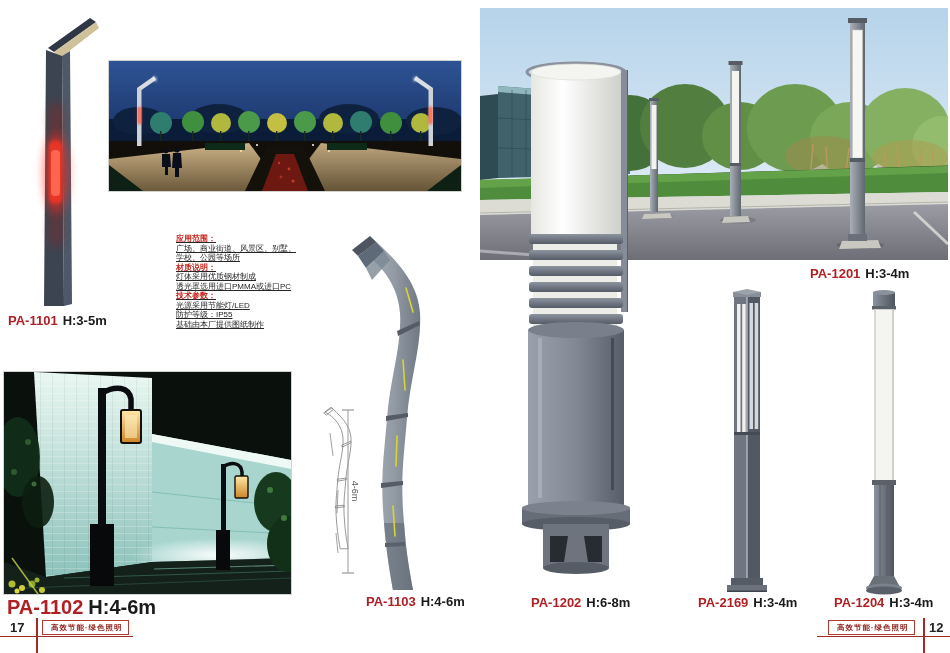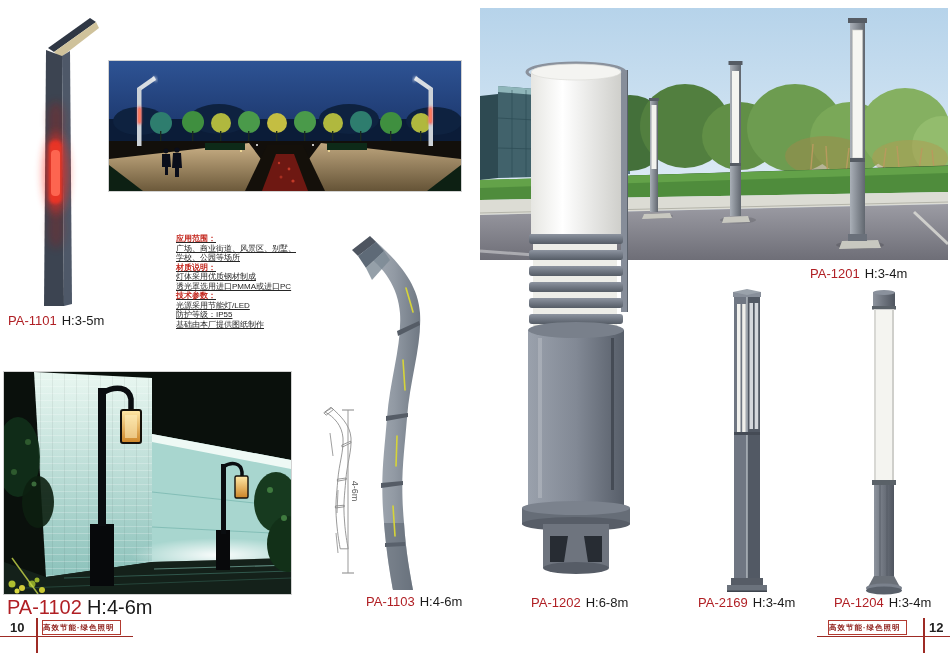--- a/index.html
+++ b/index.html
@@ -1,26 +1,26 @@
 <!DOCTYPE html>
 <html><head>
 <meta charset="utf-8">
 <style>
   html,body{margin:0;padding:0;background:#ffffff;}
   #page{position:relative;width:950px;height:653px;background:#ffffff;overflow:hidden;
         font-family:"Liberation Sans",sans-serif;}
   #page svg{position:absolute;display:block;}
   .photo{border:1px solid #d2d2d2;}
-  .plabel{position:absolute;font-weight:normal;font-size:13px;color:#1a1a1a;white-space:nowrap;}
+  .plabel{position:absolute;font-weight:bold;font-size:13px;color:#1a1a1a;white-space:nowrap;}
   .plabel.big{font-size:20px;}
   .plabel .pid{color:#b01f24;margin-right:5px;}
   .info{position:absolute;left:176px;top:234px;width:140px;font-size:8px;line-height:9.5px;color:#262626;text-decoration:underline;}
   .info .ih{color:#c4281f;font-weight:bold;}
   .footer-num{position:absolute;top:620px;font-size:13px;font-weight:bold;color:#222;}
-  .footer-box{position:absolute;top:620px;height:12px;padding:1px 5px 0 0;border:1px solid #b23a30;
+  .footer-box{position:absolute;top:620px;height:12px;padding:1px 5px 0 8px;border:1px solid #b23a30;
               color:#8e1f1a;font-size:7.5px;font-weight:bold;letter-spacing:1px;line-height:11px;}
   .footer-vline{position:absolute;top:618px;width:2px;height:35px;background:#9e2b25;}
   .footer-hline{position:absolute;top:636px;height:1px;background:#9e2b25;}
 </style>
 </head>
 <body>
 
 <div id="page">
 
   <svg style="left:2px;top:18px" width="110" height="292" viewBox="0 0 110 292">
@@ -463,21 +463,21 @@
     <line x1="31" y1="197" x2="31" y2="288" stroke="#575d66" stroke-width="1"></line>
     <polygon points="18,288 38,288 44,299 12,299" fill="#6a7078"></polygon>
     <ellipse cx="28" cy="300" rx="18" ry="4.5" fill="#7a818c"></ellipse>
     <ellipse cx="28" cy="302.5" rx="18" ry="4" fill="#59606a"></ellipse>
   </svg>
   <div class="plabel" style="left:834px;top:595px">
     <span class="pid">PA-1204</span><span>H:3-4m</span>
   </div>
 
   <div class="footer-hline" style="left:0;width:133px"></div>
-  <div class="footer-num" style="left:10px">10</div>
+  <div class="footer-num" style="left:10px">17</div>
   <div class="footer-vline" style="left:36px"></div>
   <div class="footer-box" style="left:42px">高效节能·绿色照明</div>
 
   <div class="footer-hline" style="left:817px;width:133px"></div>
   <div class="footer-box" style="left:828px">高效节能·绿色照明</div>
   <div class="footer-vline" style="left:923px"></div>
   <div class="footer-num" style="left:929px">12</div>
 
 </div>
 

